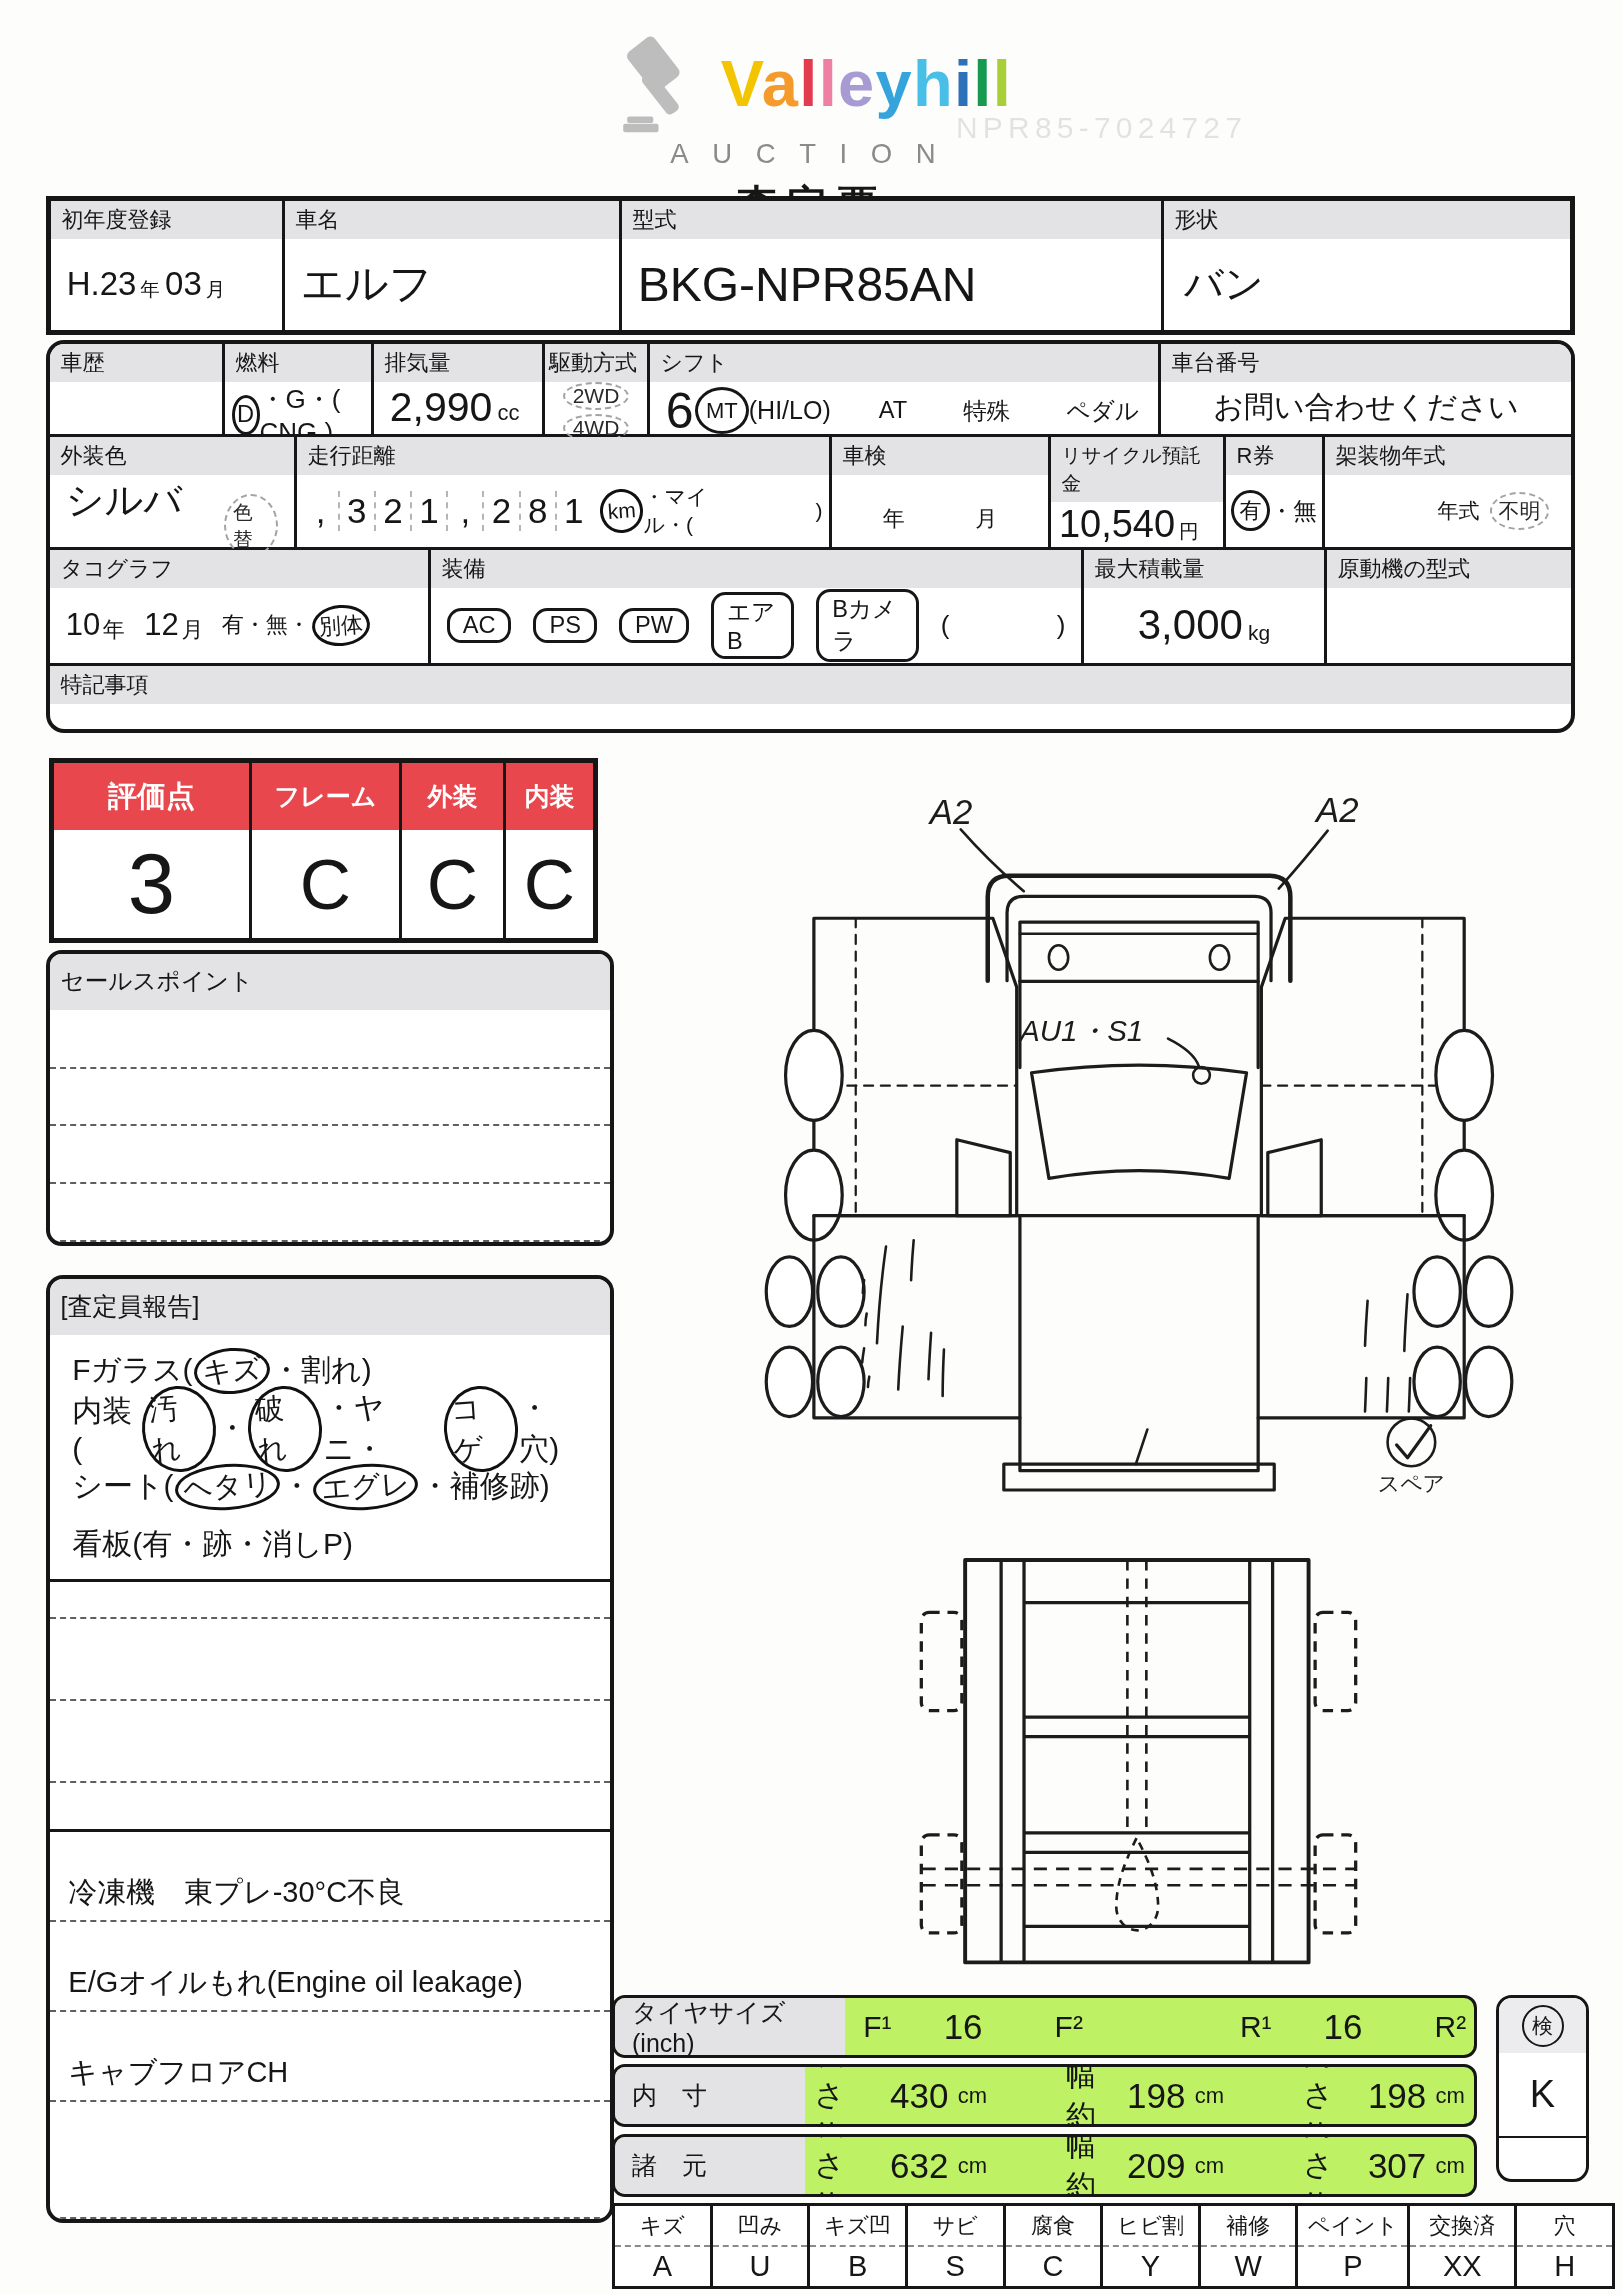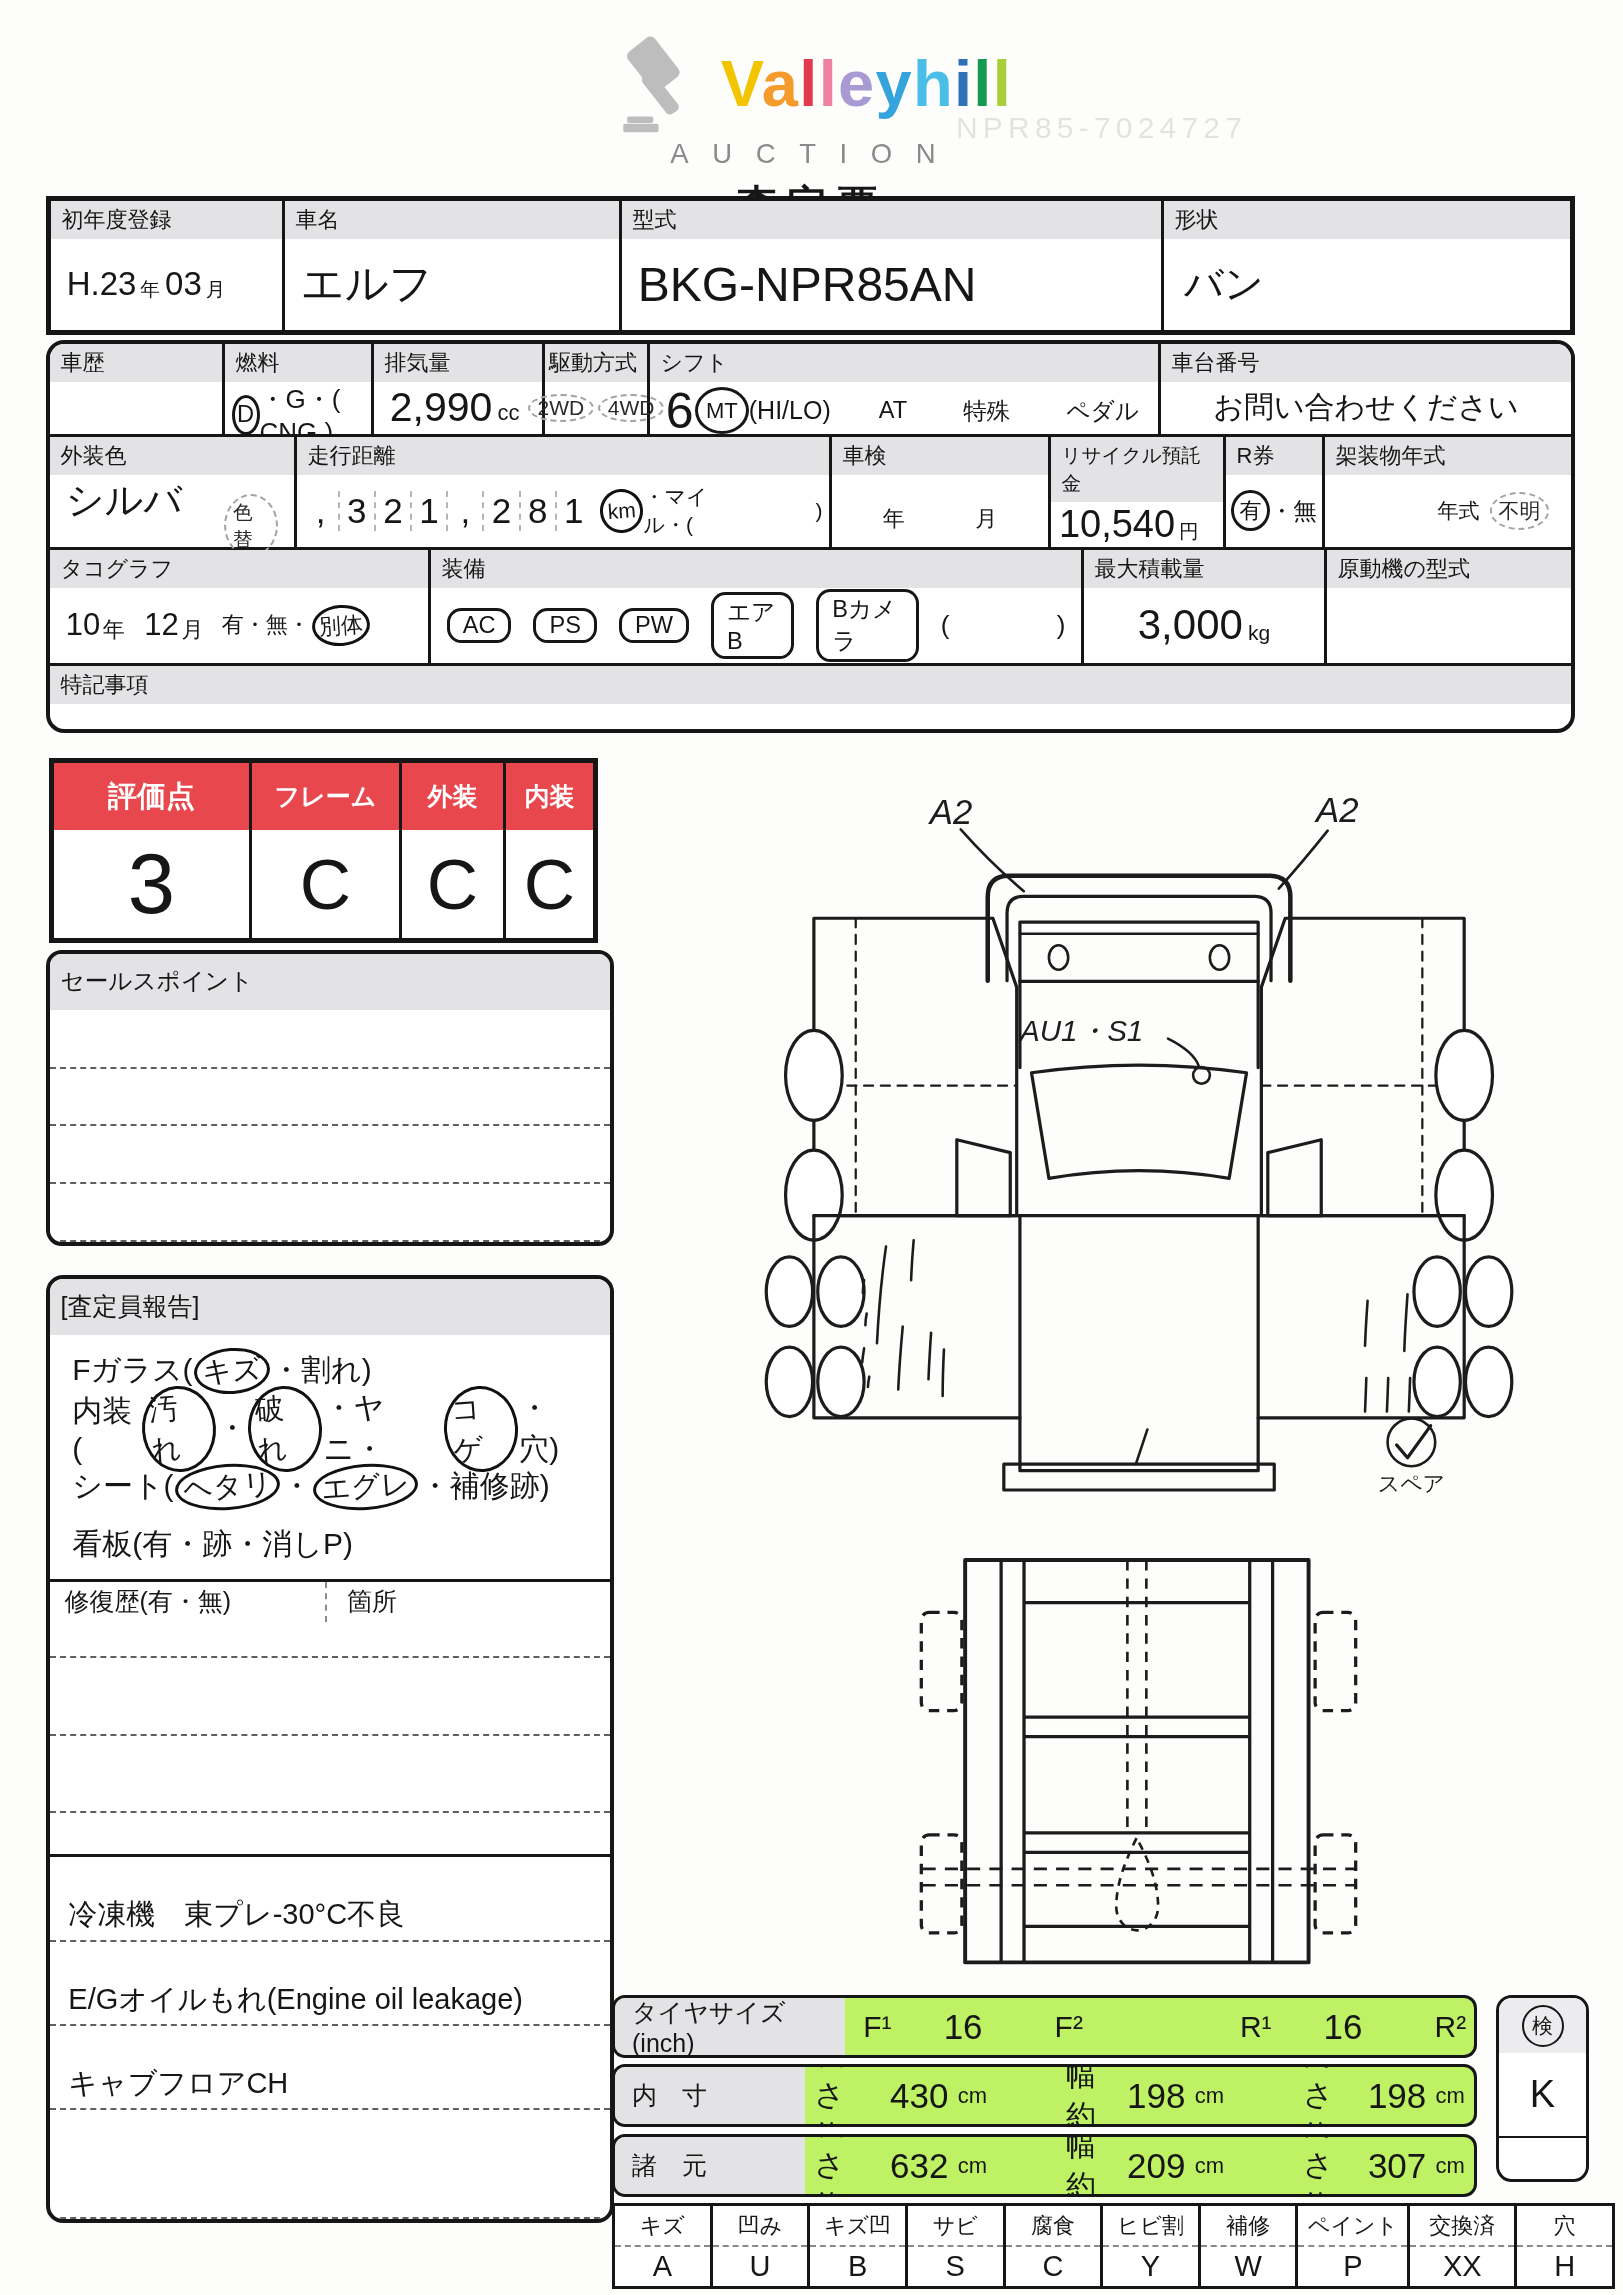--- a/index.html
+++ b/index.html
@@ -137,21 +137,21 @@
       </div>
       <div class="cell" style="width:171px">
         <div class="lbl">排気量</div>
         <div class="val">
           <span style="font-size:41px">2,990</span>
           <span style="font-size:22px;margin:10.5px 0 0 5.2px">cc</span>
         </div>
       </div>
       <div class="cell" style="width:105px">
         <div class="lbl" style="padding:5.2px 3.9px">駆動方式</div>
-        <div class="val" style="flex-direction:row;justify-content:center;gap:3.9px;padding:0">
+        <div class="val" style="flex-direction:column;justify-content:center;gap:3.9px;padding:0">
           <span class="dc" style="font-size:21px;padding:0 7.9px">2WD</span>
           <span class="dc" style="font-size:21px;padding:0 7.9px">4WD</span>
         </div>
       </div>
       <div class="cell" style="width:511px">
         <div class="lbl">シフト</div>
         <div class="val" style="font-size:25px">
           <span style="font-size:50px">6</span>
           <span class="pc" style="width:48px;height:41px;font-size:22px;margin-left:1.3px">MT</span>
           <span>(HI/LO)</span>
@@ -316,24 +316,20 @@
           <span class="hc">ヘタリ</span>
           <span>・</span>
           <span class="hc">エグレ</span>
           <span>・補修跡)</span>
       </div>
       <div class="rep-line">
         <span>看板(有・跡・消しP)</span>
       </div>
     </div>
     <div class="solid-div"></div>
-    <div class="repair-row">
-      <span style="width:261px;padding-left:14.4px;border-right:2px dashed #8a8a8a;height:100%;display:flex;align-items:center">修復歴(有・無)</span>
-      <span style="padding-left:19.6px">箇所</span>
-    </div>
     <div class="dashrow" style="height:1.3px"></div>
     <div class="dashrow" style="height:58px"></div>
     <div class="dashrow" style="height:58px"></div>
     <div style="height:58px"></div>
     <div class="solid-div"></div>
     <div class="note-line dashrow">冷凍機　東プレ-30°C不良</div>
     <div class="note-line dashrow">E/Gオイルもれ(Engine oil leakage)</div>
     <div class="note-line dashrow">キャブフロアCH</div>
     <div class="dashrow" style="height:102px"></div>
   </div>

